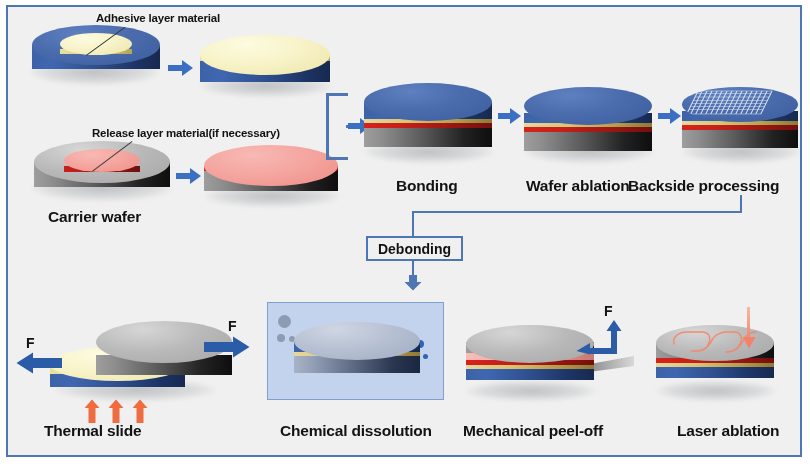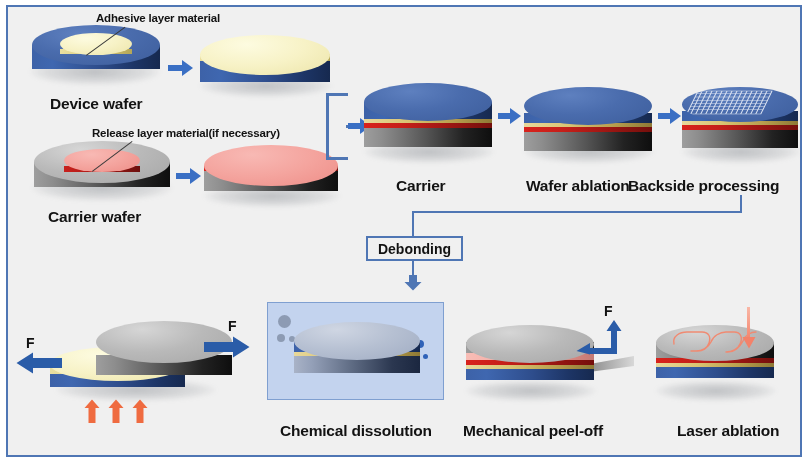--- a/index.html
+++ b/index.html
@@ -100,21 +100,20 @@
   </div>
 
   <div class="disc" style="left:52px;top:26px;width:72px;height:24px;">
     <div class="bandclip" style="top:16px;width:72px;height:5px;">
       <div class="cap creamSide" style="top:-16px;width:72px;height:22px;"></div>
     </div>
     <div class="top creamTop" style="width:72px;height:22px;"></div>
   </div>
   <div class="leader" style="left:78px;top:48px;width:48px;transform:rotate(-36deg);"></div>
   <div class="lbl lbl-call" style="left:88px;top:5px;">Adhesive layer material</div>
-  <div class="lbl lbl-main" style="left:42px;top:88px;">Device wafer</div>
 
   <svg class="smallArrow" style="left:160px;top:52px;" width="26" height="18" viewBox="0 0 26 18">
     <path d="M0 6 L14 6 L14 1 L25 9 L14 17 L14 12 L0 12 Z" fill="#3a6fc4"></path>
   </svg>
 
   <div class="shadow" style="left:192px;top:68px;width:132px;height:22px;"></div>
   <div class="disc" style="left:192px;top:28px;width:130px;height:54px;">
 
     <div class="bandclip" style="top:25px;width:130px;height:22px;">
       <div class="cap blueSide" style="top:-25px;width:130px;height:40px;"></div>
@@ -179,21 +178,21 @@
 
     <div class="bandclip" style="top:35px;width:128px;height:5px;">
       <div class="cap yellowSide" style="top:-35px;width:128px;height:38px;"></div>
     </div>
 
     <div class="bandclip" style="top:19px;width:128px;height:17px;">
       <div class="cap blueSide" style="top:-19px;width:128px;height:38px;"></div>
     </div>
     <div class="top blueTop" style="width:128px;height:38px;"></div>
   </div>
-  <div class="lbl lbl-main" style="left:388px;top:170px;">Carrier</div>
+  <div class="lbl lbl-main" style="left:388px;top:170px;">Bonding</div>
 
   <svg class="smallArrow" style="left:490px;top:100px;" width="24" height="18" viewBox="0 0 24 18">
     <path d="M0 6 L12 6 L12 1 L23 9 L12 17 L12 12 L0 12 Z" fill="#3a6fc4"></path>
   </svg>
 
   <div class="shadow" style="left:516px;top:134px;width:130px;height:22px;"></div>
   <div class="disc" style="left:516px;top:80px;width:128px;height:62px;">
     <div class="bandclip" style="top:44px;width:128px;height:20px;">
       <div class="cap graySide" style="top:-44px;width:128px;height:38px;"></div>
     </div>
@@ -302,20 +301,21 @@
 
   <svg class="heatArrow" style="left:76px;top:392px;" width="16" height="24" viewBox="0 0 16 24">
     <path d="M4.5 24 L4.5 9 L0.5 9 L8 0.5 L15.5 9 L11.5 9 L11.5 24 Z" fill="#ef6b40"></path>
   </svg>
   <svg class="heatArrow" style="left:100px;top:392px;" width="16" height="24" viewBox="0 0 16 24">
     <path d="M4.5 24 L4.5 9 L0.5 9 L8 0.5 L15.5 9 L11.5 9 L11.5 24 Z" fill="#ef6b40"></path>
   </svg>
   <svg class="heatArrow" style="left:124px;top:392px;" width="16" height="24" viewBox="0 0 16 24">
     <path d="M4.5 24 L4.5 9 L0.5 9 L8 0.5 L15.5 9 L11.5 9 L11.5 24 Z" fill="#ef6b40"></path>
   </svg>
+  <div class="lbl lbl-main" style="left:36px;top:415px;">Thermal slide</div>
 
   <div id="chem-box" style="left:259px;top:295px;width:177px;height:98px;">
     <div class="bubble bubbleGray" style="left:10px;top:12px;width:13px;height:13px;"></div>
     <div class="bubble bubbleGray" style="left:9px;top:31px;width:8px;height:8px;"></div>
     <div class="bubble bubbleGray" style="left:21px;top:33px;width:6px;height:6px;"></div>
     <div class="bubble bubbleGray" style="left:30px;top:41px;width:4px;height:4px;"></div>
     <div class="bubble bubbleBlue" style="left:148px;top:37px;width:8px;height:8px;"></div>
     <div class="bubble bubbleBlue" style="left:145px;top:49px;width:6px;height:6px;"></div>
     <div class="bubble bubbleBlue" style="left:155px;top:51px;width:5px;height:5px;"></div>
   </div>

